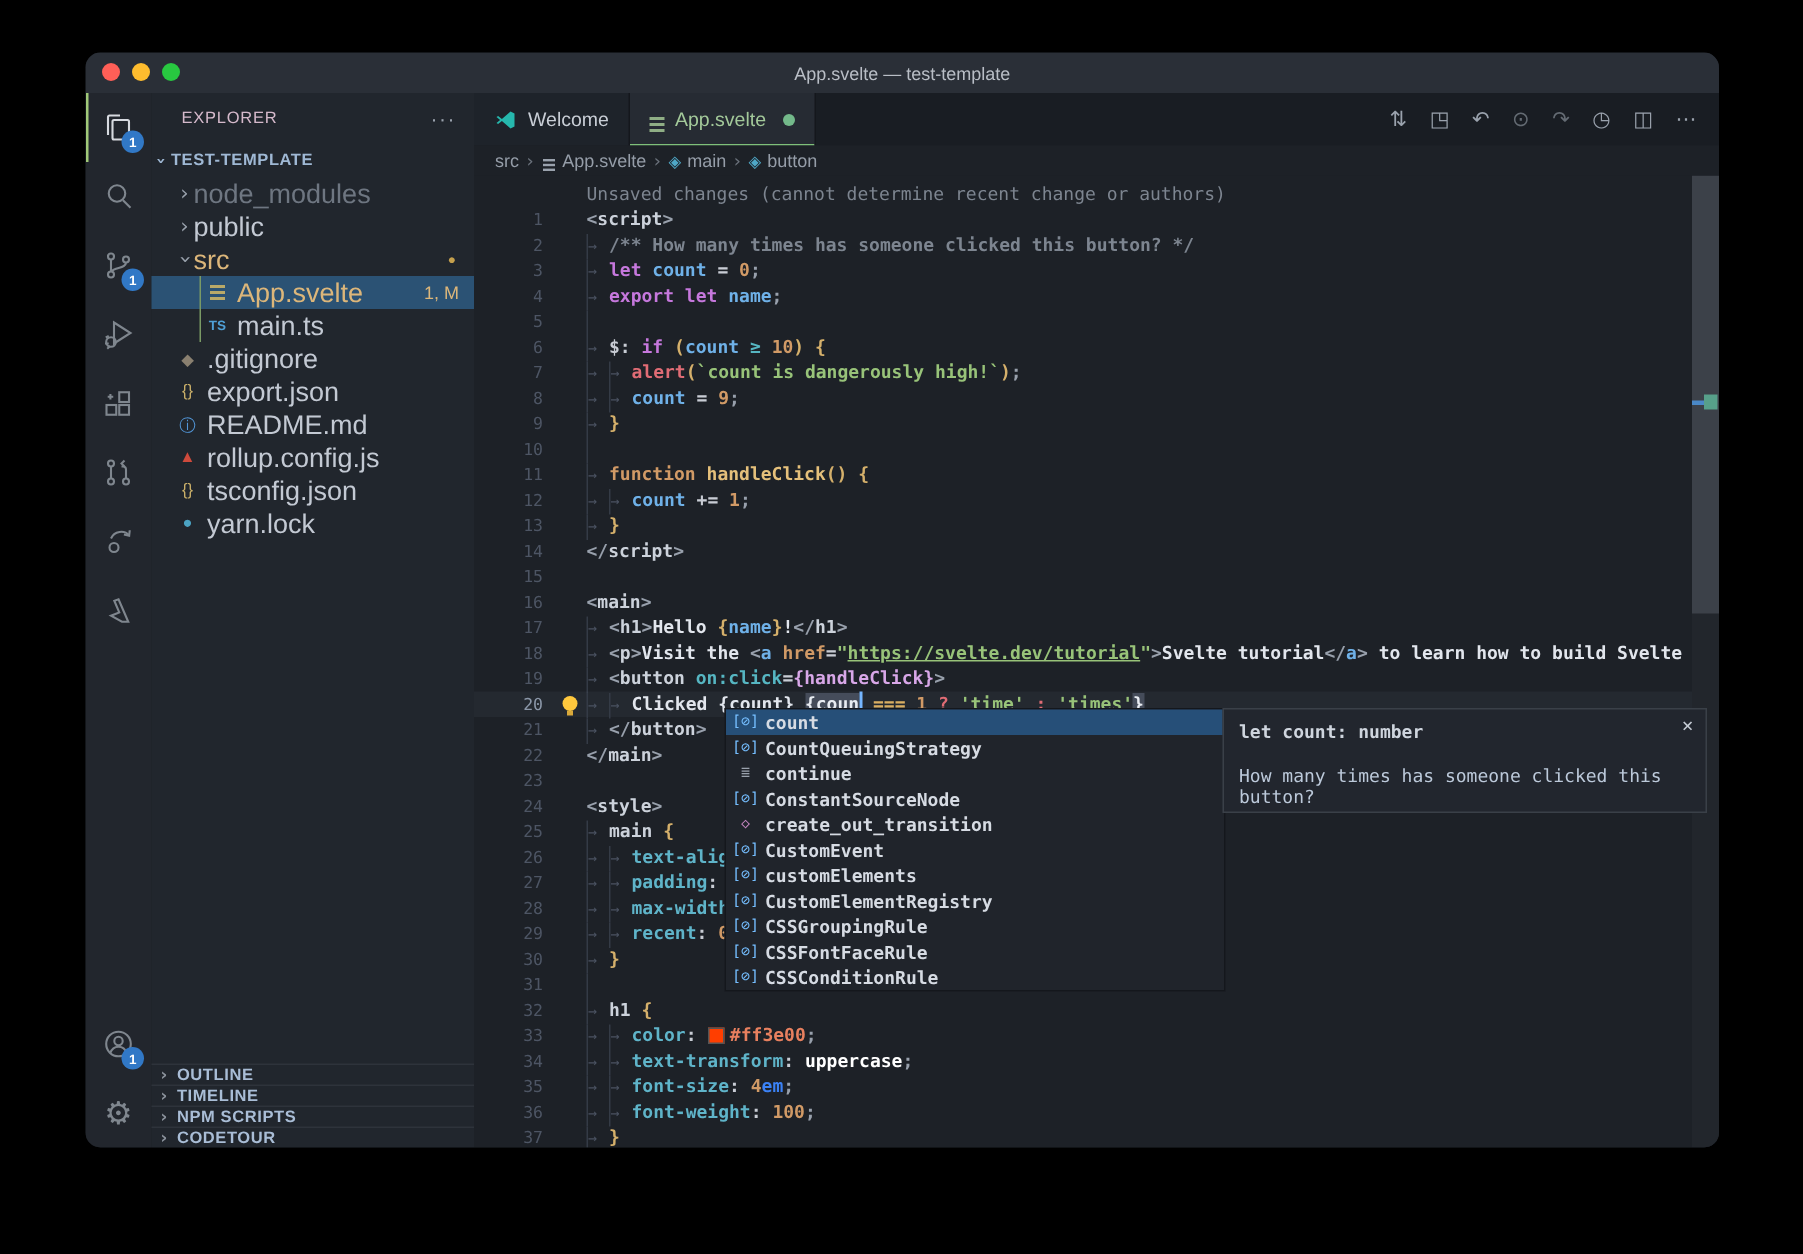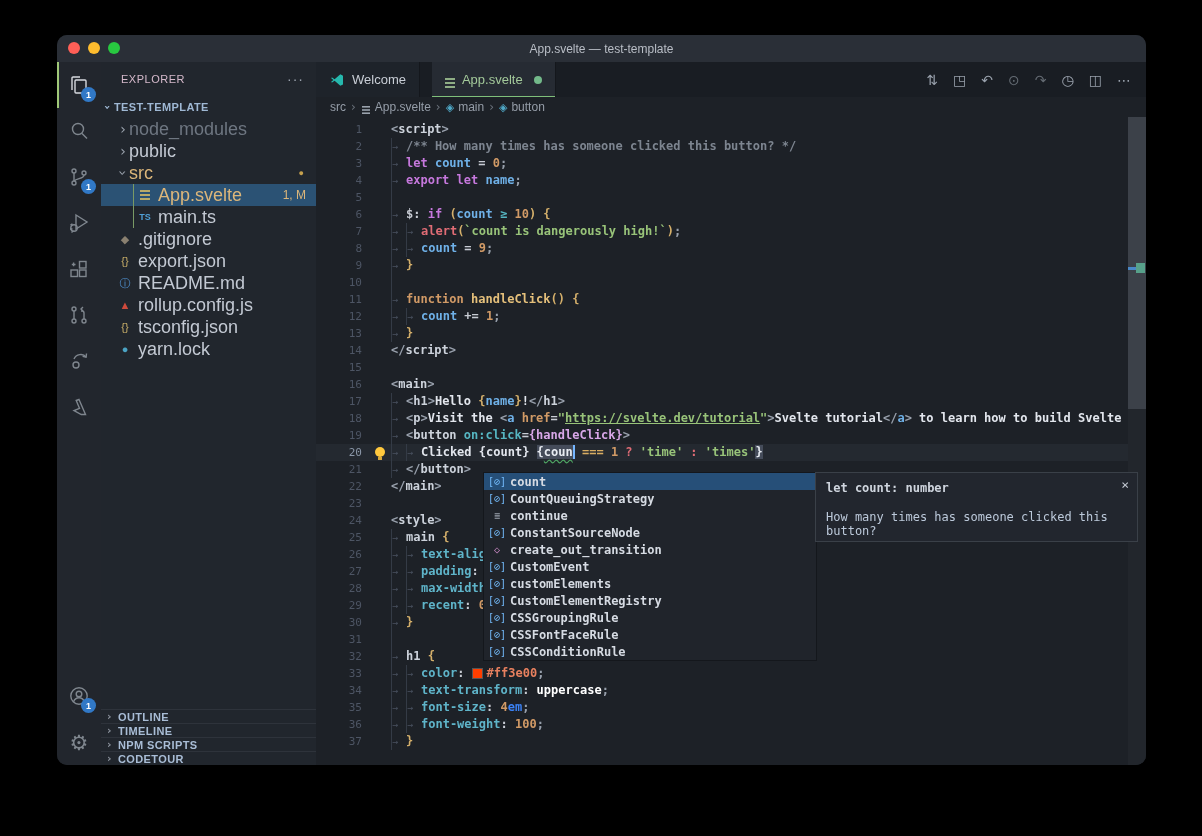--- a/index.html
+++ b/index.html
@@ -39,21 +39,21 @@
   .frow.gold .label{color:#dcb67a;}
   .fbadge{margin-left:auto;margin-right:10px;color:#dcb67a;font-size:12px;}
   .fdot{margin-left:auto;margin-right:12px;color:#c5a04d;font-size:9px;}
   .gitguide{position:absolute;left:32px;top:0;bottom:0;width:1px;background:#7a9a65;}
   .i-lines{width:10px;height:2px;background:currentColor;box-shadow:0 4px 0 currentColor,0 -4px 0 currentColor;display:inline-block;}
   .sb-fill{flex:1;}
   .panelrow{flex:0 0 21px;border-top:1px solid #2e333b;display:flex;align-items:center;font-weight:bold;font-size:11px;color:#a9bdd6;letter-spacing:.4px;cursor:pointer;}
   .panelrow .chev{margin:0 6px 0 6px;color:#8b929c;}
   
   .editorcol{flex:1;display:flex;flex-direction:column;min-width:0;background:#1d2127;position:relative;}
-  .tabbar{flex:0 0 35px;background:#191d23;display:flex;align-items:stretch;gap:12px;}
+  .tabbar{flex:0 0 35px;background:#191d23;display:flex;align-items:stretch;}
   .tab{display:flex;align-items:center;gap:7px;padding:0 13px;font-size:13px;color:#c9ced6;background:#1e232a;border-right:1px solid #14171c;cursor:pointer;}
   .tab .vsicon{width:16px;height:16px;}
   .tab.active{background:#262b33;color:#a3c99a;box-shadow:inset 0 -1px 0 #7fbf7a;}
   .moddot{width:8px;height:8px;border-radius:50%;background:#73b98a;margin-left:4px;}
   .tabactions{margin-left:auto;display:flex;align-items:center;gap:15px;padding-right:15px;color:#9aa2ad;font-size:14px;}
   .tabactions .ticon{cursor:pointer;font-family:"DejaVu Sans",sans-serif;}
   .tabactions .dimmed{color:#646b73;}
   .breadcrumbs{flex:0 0 20px;display:flex;align-items:center;gap:5px;padding-left:14px;font-size:12px;color:#959da8;background:#1d2127;}
   .bc-sep{color:#6b727c;font-family:"DejaVu Sans",sans-serif;}
   .bc-item{display:flex;align-items:center;gap:4px;cursor:pointer;}
@@ -308,20 +308,21 @@
             <span>main</span>
           </span>
           <span class="bc-sep">›</span>
           <span class="bc-item">
             <span class="bc-sym">◈</span>
             <span>button</span>
           </span>
         </div>
       <div class="codearea" id="codearea">
         <div class="lines" id="codelines">
+            <div class="line"><span class="ln"></span><span class="gut"></span><span class="content"><span class="tk-blame">Unsaved changes (cannot determine recent change or authors)</span></span></div>
             <div class="line"><span class="ln">1</span><span class="gut"></span><span class="content"><span class="tk-punct">&lt;</span><span class="tk-tag">script</span><span class="tk-punct">&gt;</span></span></div>
             <div class="line"><span class="ln">2</span><span class="gut"></span><span class="content"><span class="iunit">→</span><span class="tk-cmt">/** How many times has someone clicked this button? */</span></span></div>
             <div class="line"><span class="ln">3</span><span class="gut"></span><span class="content"><span class="iunit">→</span><span class="tk-kw">let </span><span class="tk-var">count </span><span class="tk-op">= </span><span class="tk-num">0</span><span class="tk-punct">;</span></span></div>
             <div class="line"><span class="ln">4</span><span class="gut"></span><span class="content"><span class="iunit">→</span><span class="tk-kw">export let </span><span class="tk-var">name</span><span class="tk-punct">;</span></span></div>
             <div class="line"><span class="ln">5</span><span class="gut"></span><span class="content"><span class="iunit noarrow">→</span></span></div>
             <div class="line"><span class="ln">6</span><span class="gut"></span><span class="content"><span class="iunit">→</span><span class="tk-fg">$: </span><span class="tk-kw">if </span><span class="tk-brace">(</span><span class="tk-var">count </span><span class="tk-opTeal">≥ </span><span class="tk-num">10</span><span class="tk-brace">)</span><span class="tk-fg"> </span><span class="tk-brace">{</span></span></div>
             <div class="line"><span class="ln">7</span><span class="gut"></span><span class="content"><span class="iunit">→</span><span class="iunit">→</span><span class="tk-fncall">alert</span><span class="tk-brace">(</span><span class="tk-str">`count is dangerously high!`</span><span class="tk-brace">)</span><span class="tk-punct">;</span></span></div>
             <div class="line"><span class="ln">8</span><span class="gut"></span><span class="content"><span class="iunit">→</span><span class="iunit">→</span><span class="tk-var">count </span><span class="tk-op">= </span><span class="tk-num">9</span><span class="tk-punct">;</span></span></div>
             <div class="line"><span class="ln">9</span><span class="gut"></span><span class="content"><span class="iunit">→</span><span class="tk-brace">}</span></span></div>
             <div class="line"><span class="ln">10</span><span class="gut"></span><span class="content"><span class="iunit noarrow">→</span></span></div>

